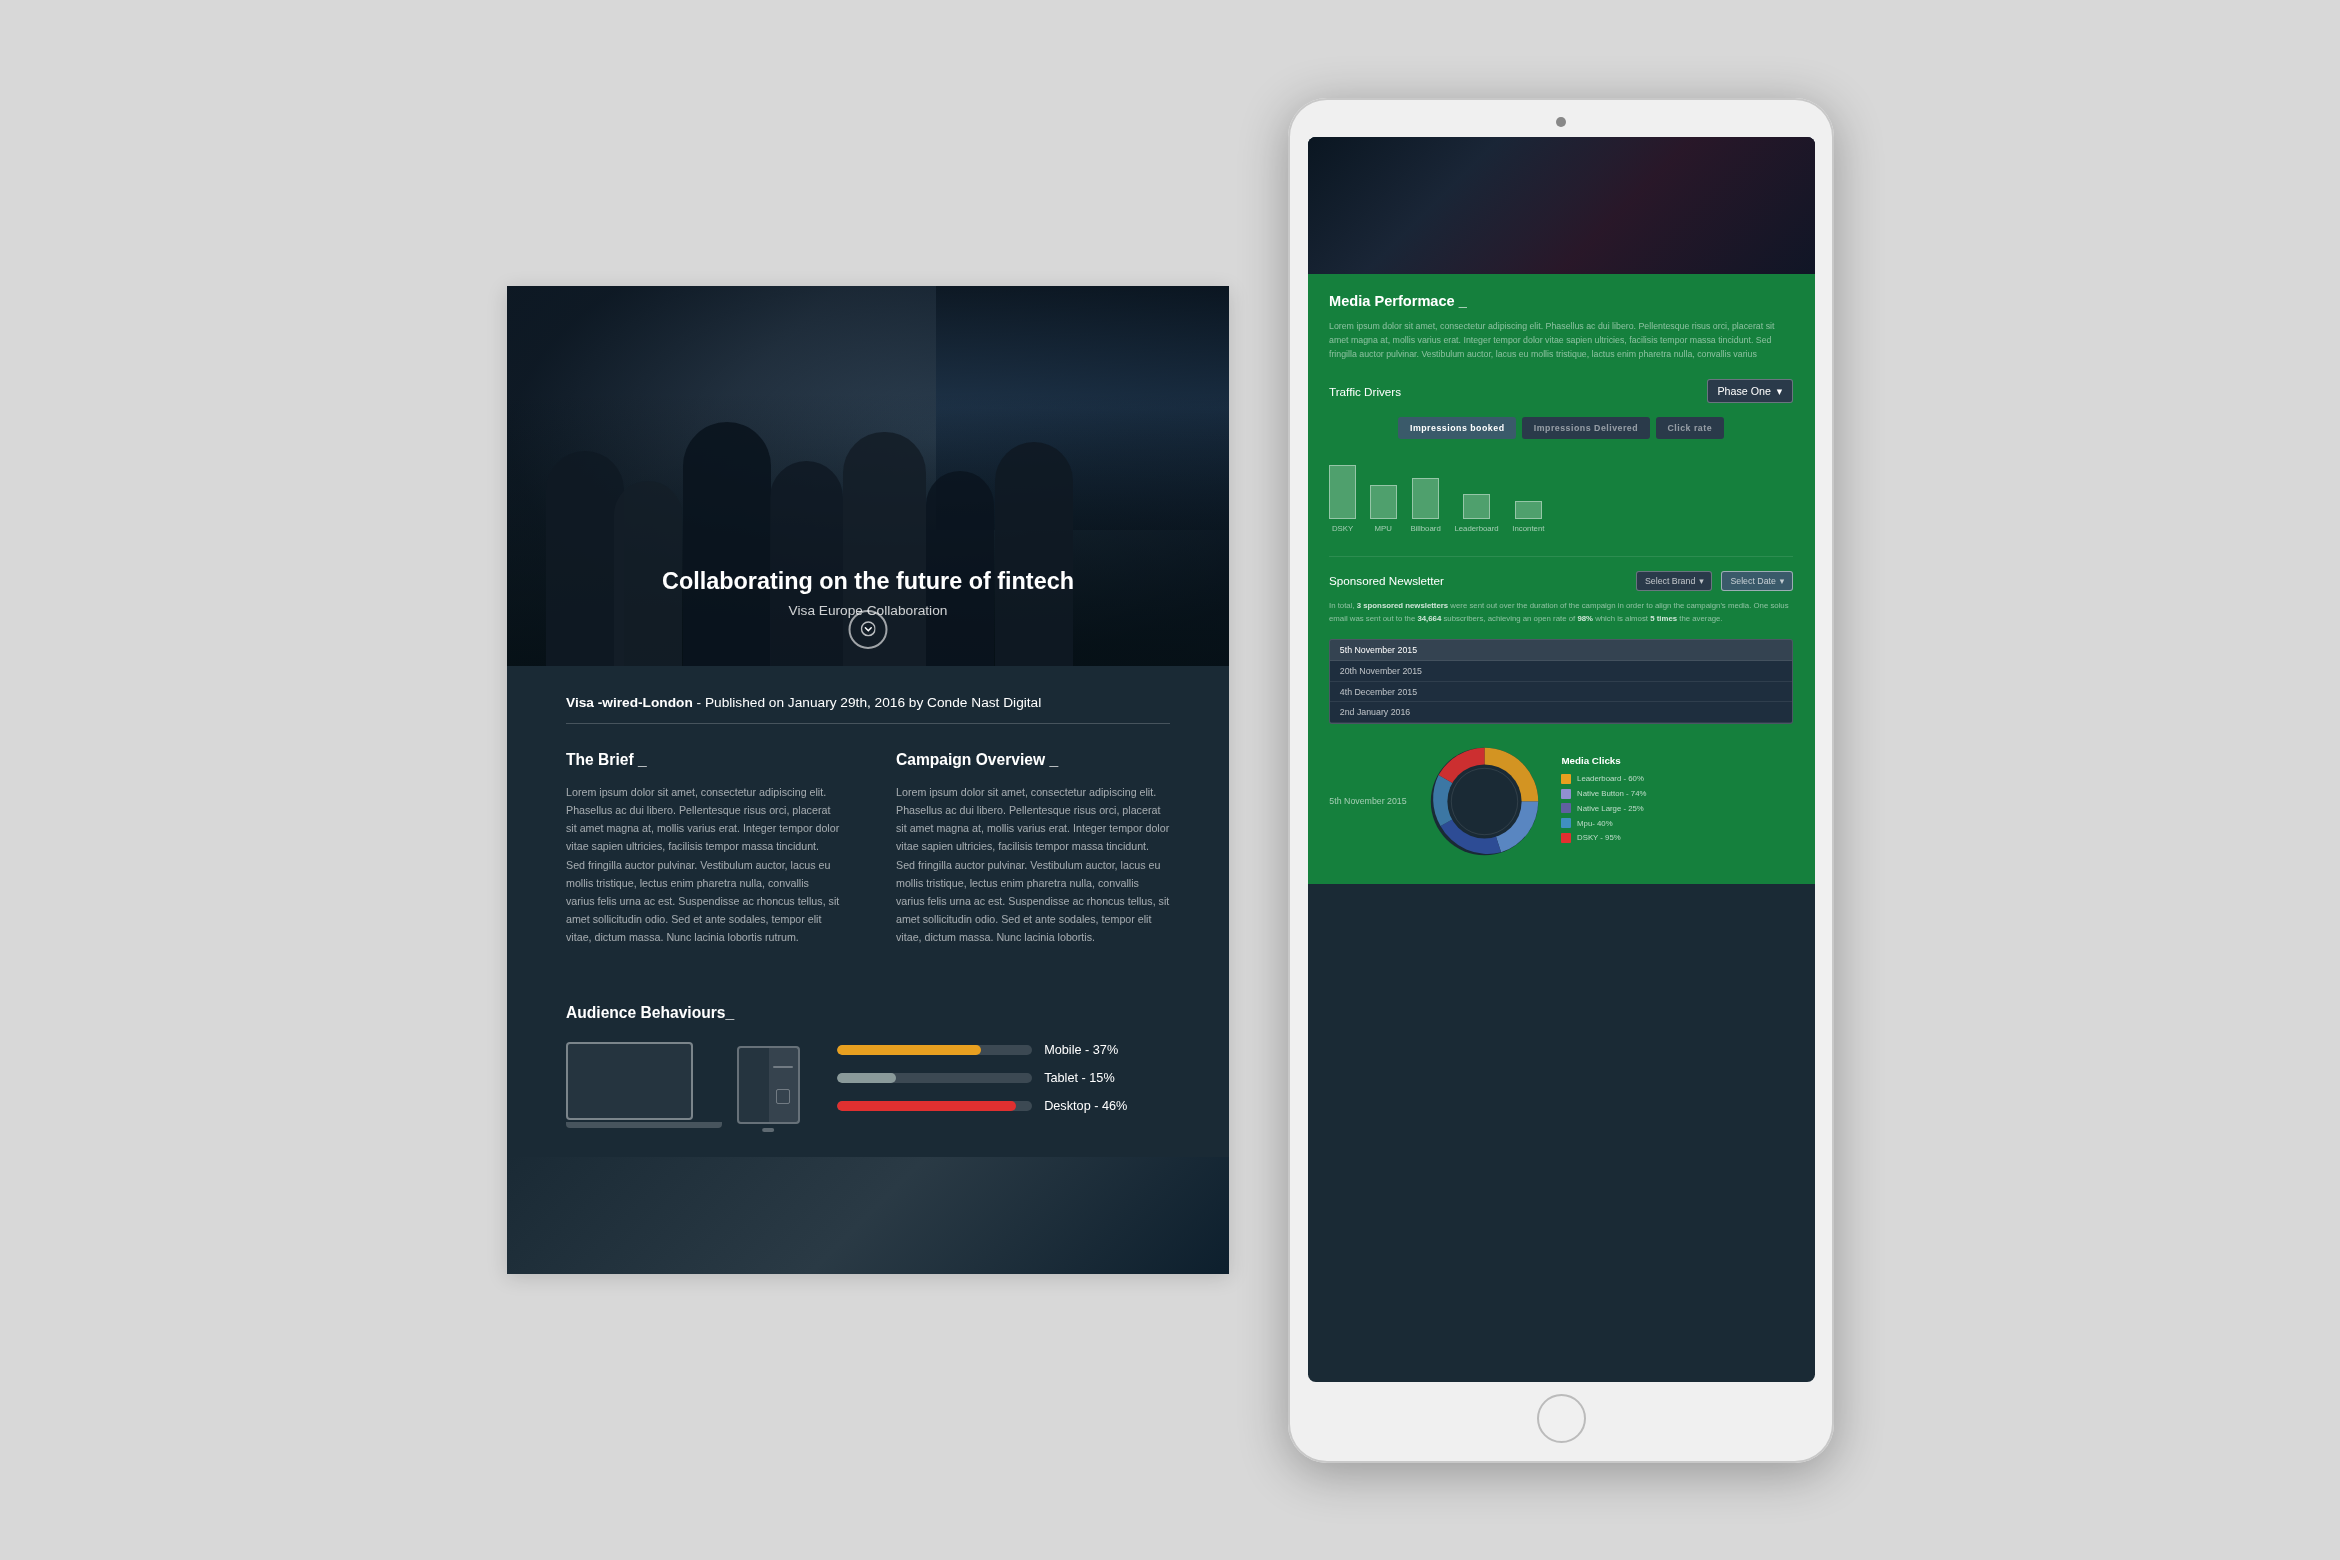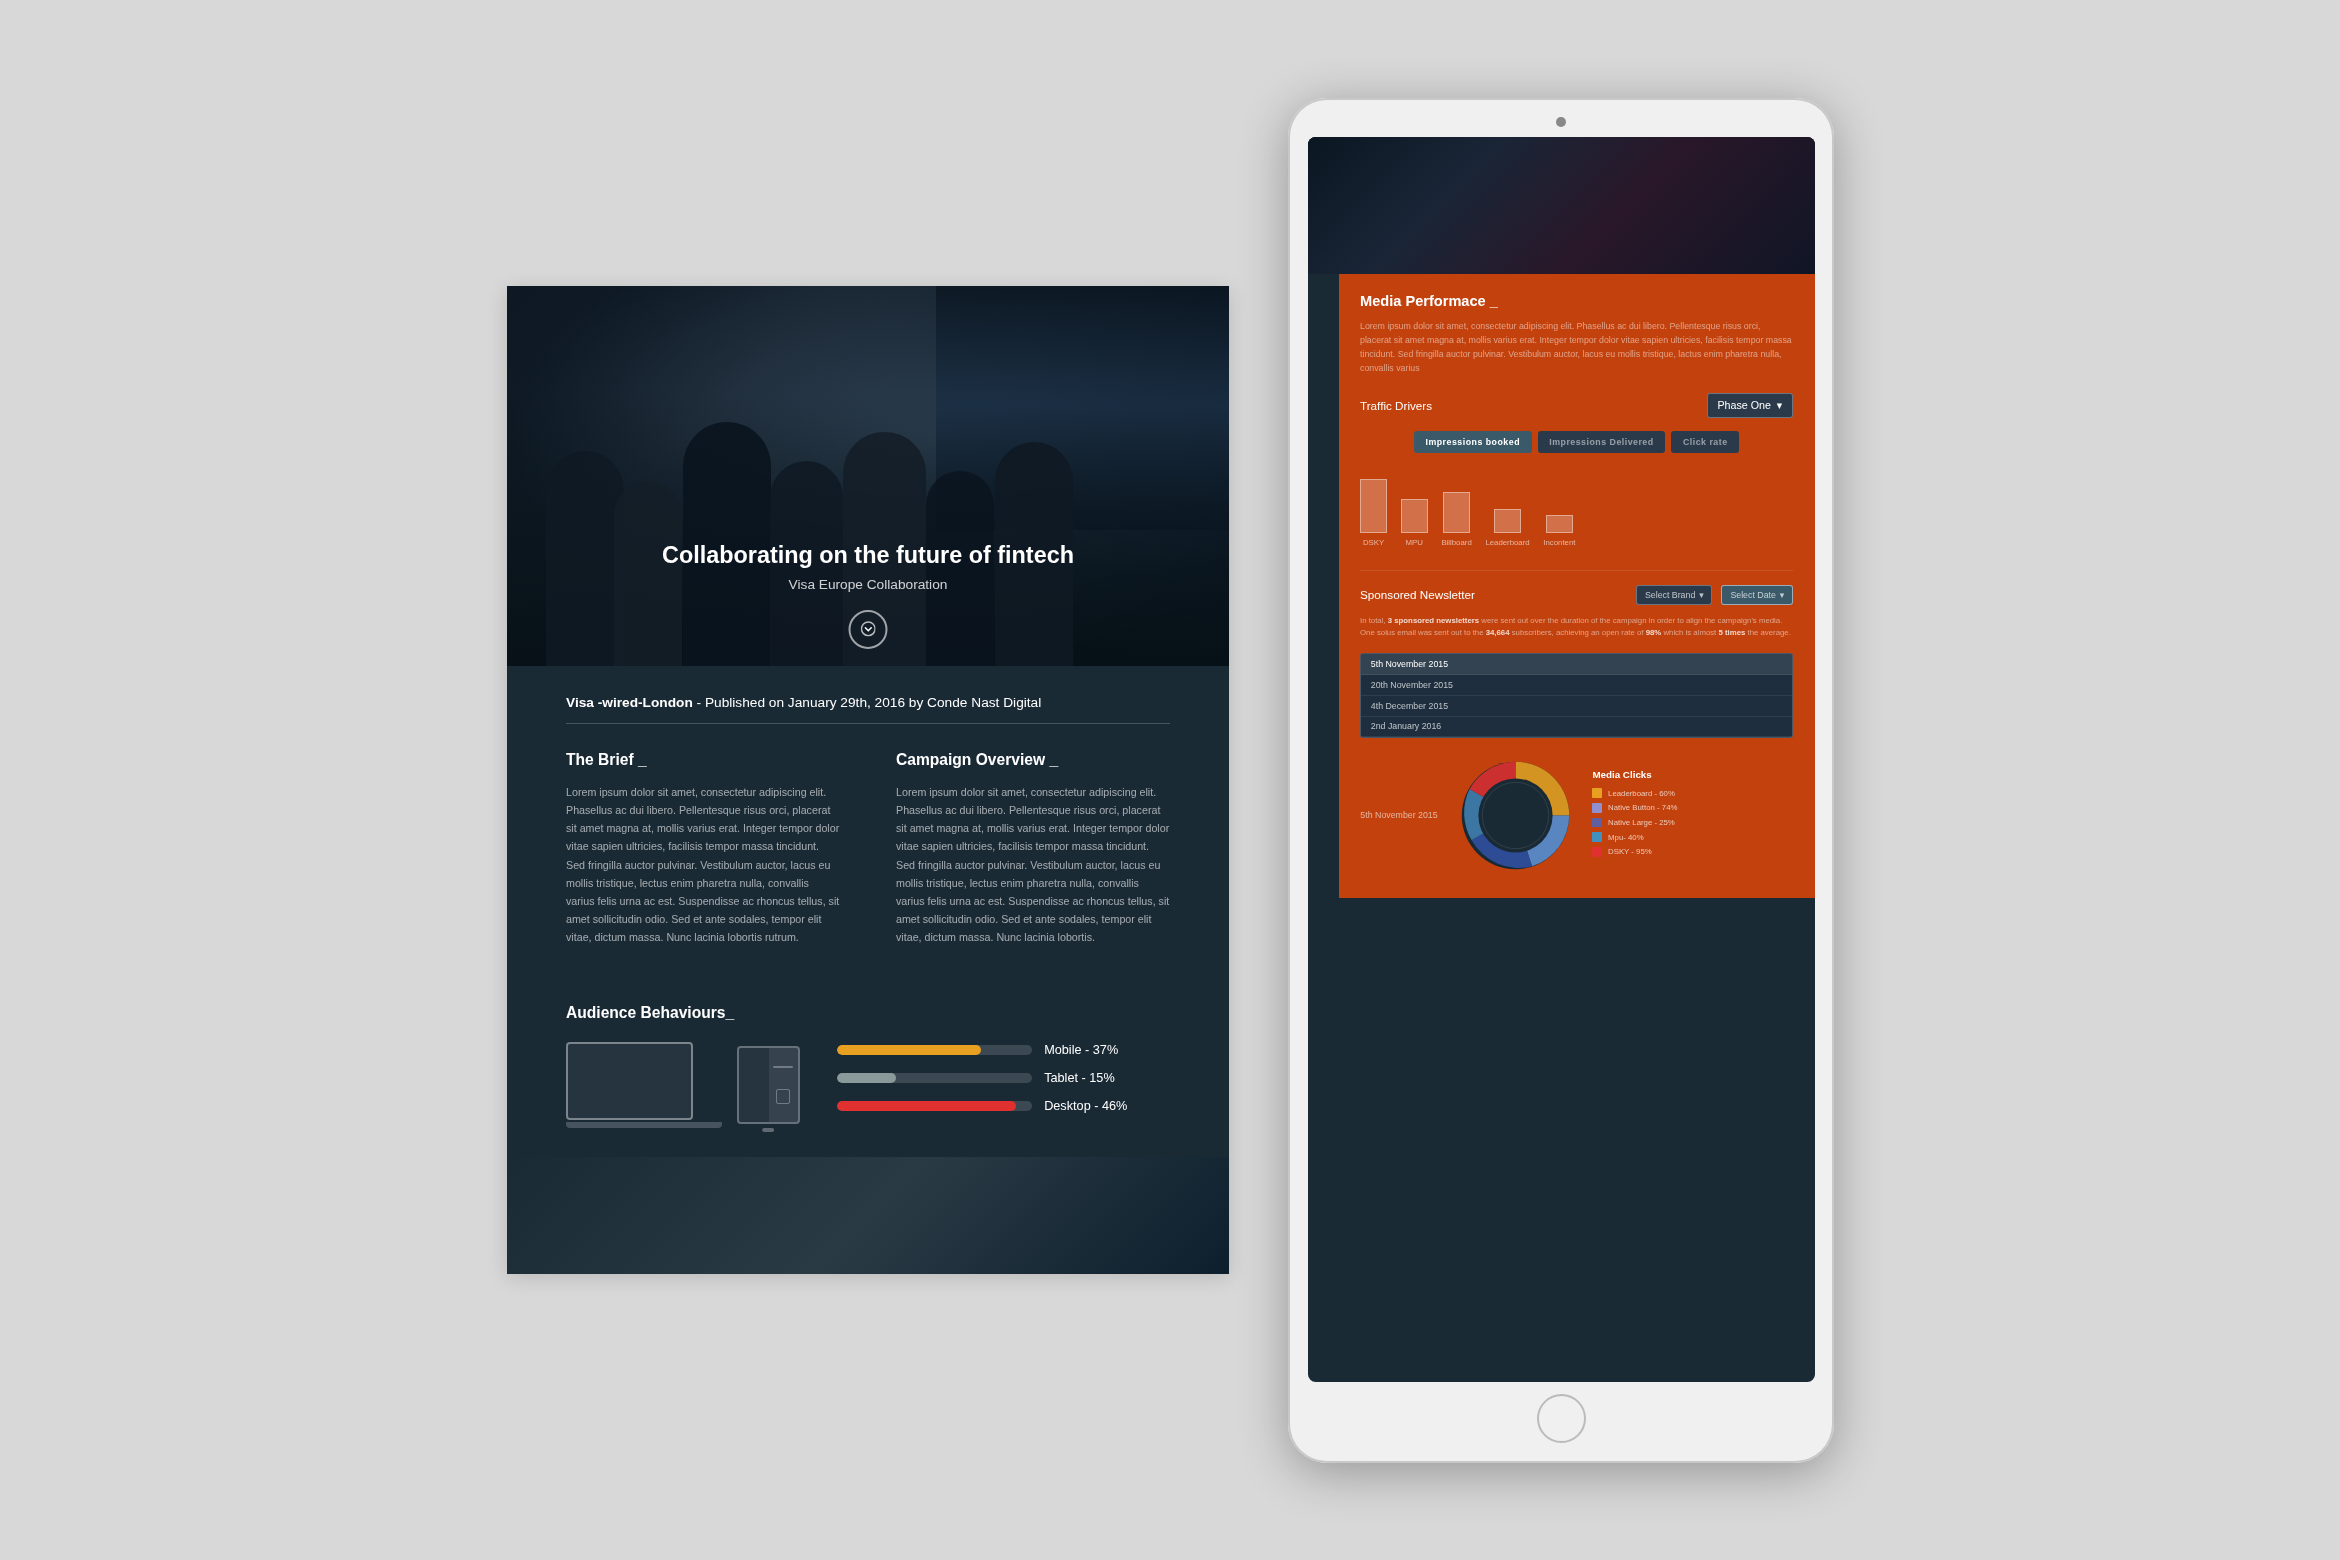--- a/index.html
+++ b/index.html
@@ -75,21 +75,21 @@
       right: 0;
       top: 0;
       width: 293px;
       height: 244px;
       background: linear-gradient(180deg, #0a1520 0%, #1a2f45 50%, #0d1a28 100%);
       opacity: 0.8;
     }
 
     .hero-text-block {
       position: absolute;
-      bottom: 74px;
+      bottom: 48px;
       left: 50%;
       transform: translateX(-50%);
       text-align: center;
       z-index: 10;
       white-space: nowrap;
     }
 
     .hero-title {
       color: #fff;
       font-size: 23.4px;
@@ -264,23 +264,22 @@
     }
 
     
     .ipad-top-image {
       width: 100%;
       height: 137px;
       background: linear-gradient(135deg, #0d1f2d 0%, #1a3050 50%, #2a1a30 100%);
     }
 
     .ipad-content {
-      background: #c2410c;
+      background: #15803d;
       padding: 19.5px 21.5px;
-      margin-left: 31px;
     }
 
     .media-perf-title {
       color: #fff;
       font-size: 14.6px;
       font-weight: 600;
       margin-bottom: 9.8px;
     }
 
     .media-perf-body {

